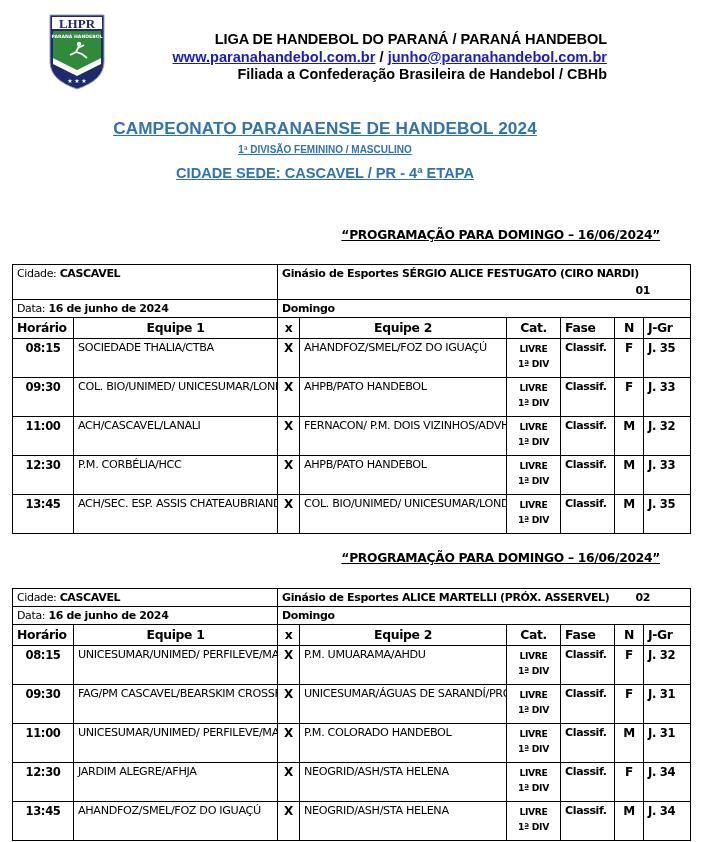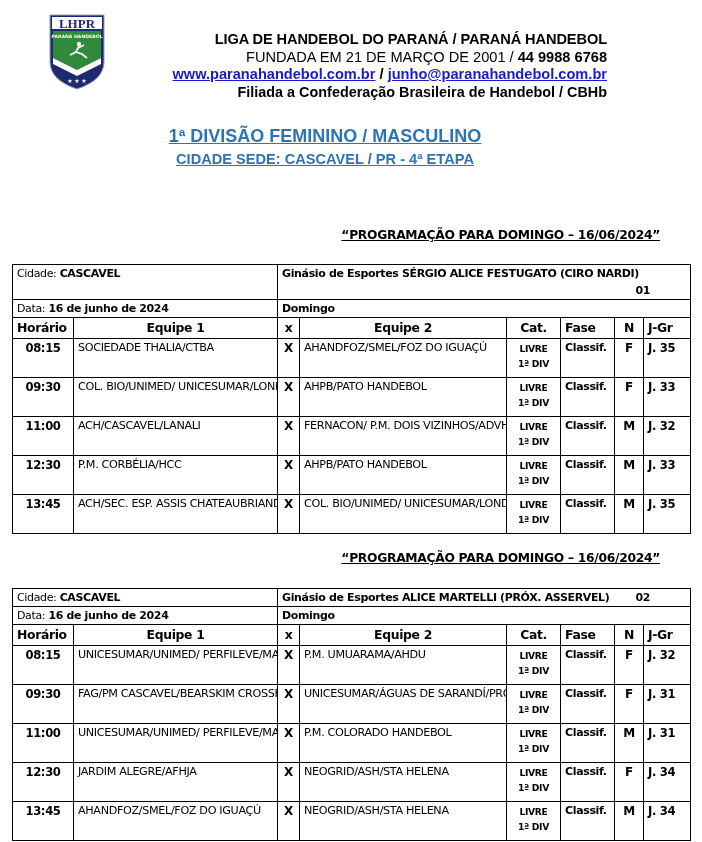--- a/index.html
+++ b/index.html
@@ -12,21 +12,21 @@
   .lh-line2 { font-size: 14.6px; }
   .lh-line2 b { font-weight: bold; }
   .lh-line3 { font-size: 14.6px; font-weight: bold; }
   .lh-line3 a { color: #1a1acc; text-decoration: underline; }
   .lh-line3 .sep { color: #000; }
   .lh-line4 { font-size: 14.4px; font-weight: bold; }
 
   
   .titles { position: absolute; left: 0; width: 650px; top: 117px; text-align: center; color: #2e74b5; font-weight: bold; text-decoration: underline; }
   .t1 { font-size: 17.2px; line-height: 22px; letter-spacing: 0.1px; }
-  .t2 { font-size: 18px; line-height: 22px; margin-top: 8px; }
+  .t2 { font-size: 10px; line-height: 22px; margin-top: 0; }
   .t3 { font-size: 14.6px; line-height: 22px; margin-top: 1px; }
 
   .prog-title { position: absolute; left: 0; width: 660px; text-align: right; font-family: "DejaVu Sans", sans-serif; font-weight: bold; font-size: 12.3px; text-decoration: underline; letter-spacing: -0.3px; }
 
   
   table.sched { position: absolute; left: 12px; width: 678px; border-collapse: collapse; table-layout: fixed; font-family: "DejaVu Sans", sans-serif; font-size: 11px; letter-spacing: -0.35px; }
   table.sched td { border: 1px solid #000; padding: 0 4px; vertical-align: top; overflow: hidden; white-space: nowrap; }
   .row-info td { height: 17px; line-height: 17px; }
   .row-head td { height: 20px; line-height: 20px; font-weight: bold; font-size: 12.4px; text-align: center; }
   .row-head td.left { text-align: left; }
@@ -51,26 +51,26 @@
   <path d="M4 17 H52 V44 L28 56 L4 44 Z" fill="#2f8a3a"></path>
   <text x="28" y="24" text-anchor="middle" font-family="DejaVu Sans, sans-serif" font-weight="bold" font-size="4.6" fill="#ffffff">PARANÁ HANDEBOL</text>
   <circle cx="30" cy="30" r="2.2" fill="#ffffff"></circle>
   <path d="M30 32 L27 38 L21 41 M27 38 L33 40 L38 44 M29 34 L35 31" stroke="#ffffff" stroke-width="1.8" fill="none"></path>
   <path d="M4 44 L28 56 L52 44 L52 50 L28 62 L4 50 Z" fill="#ffffff"></path>
   <text x="28" y="69" text-anchor="middle" font-size="6" fill="#ffffff">★ ★ ★</text>
 </svg>
 
 <div class="letterhead">
   <div class="lh-line1">LIGA DE HANDEBOL DO PARANÁ / PARANÁ HANDEBOL</div>
-  <div class="lh-line2"><span>FUNDADA EM 21 DE MARÇO DE 2001 / </span><b>44 9988 6768</b></div>
   <div class="lh-line3"><a>www.paranahandebol.com.br</a><span class="sep"> / </span><a>junho@paranahandebol.com.br</a></div>
   <div class="lh-line4">Filiada a Confederação Brasileira de Handebol / CBHb</div>
 </div>
 
 <div class="titles">
+  <div class="t1">CAMPEONATO PARANAENSE DE HANDEBOL 2024</div>
   <div class="t2">1ª DIVISÃO FEMININO / MASCULINO</div>
   <div class="t3">CIDADE SEDE: CASCAVEL / PR - 4ª ETAPA</div>
 </div>
 
 <div class="prog-title" style="top:228px;">“PROGRAMAÇÃO PARA DOMINGO – 16/06/2024”</div>
 <table class="sched" style="top:264px;">
   <colgroup>
     <col style="width:61px">
       <col style="width:158px">
       <col style="width:46px">

